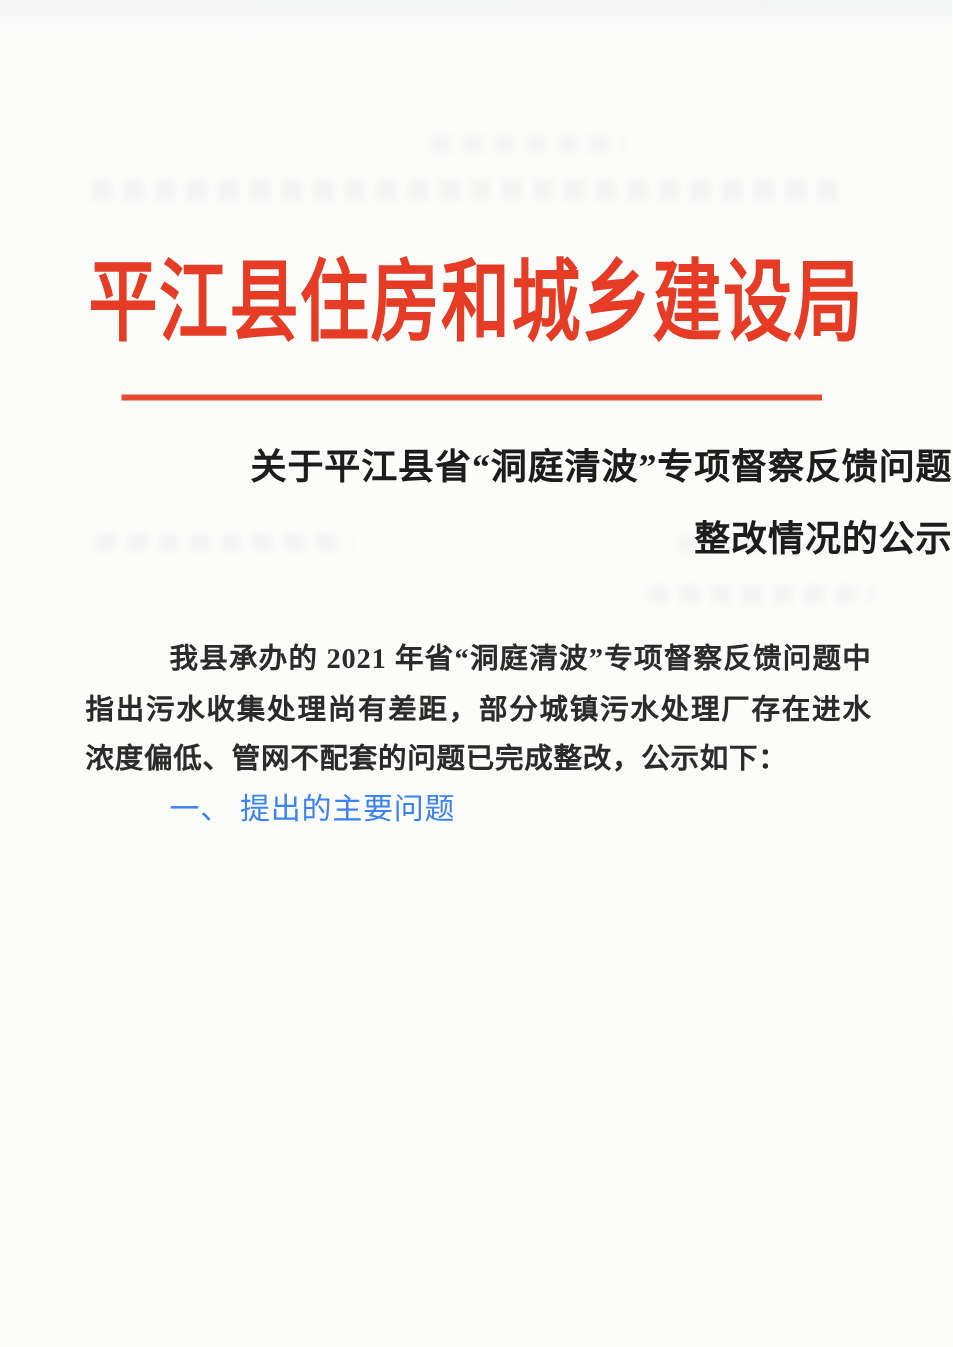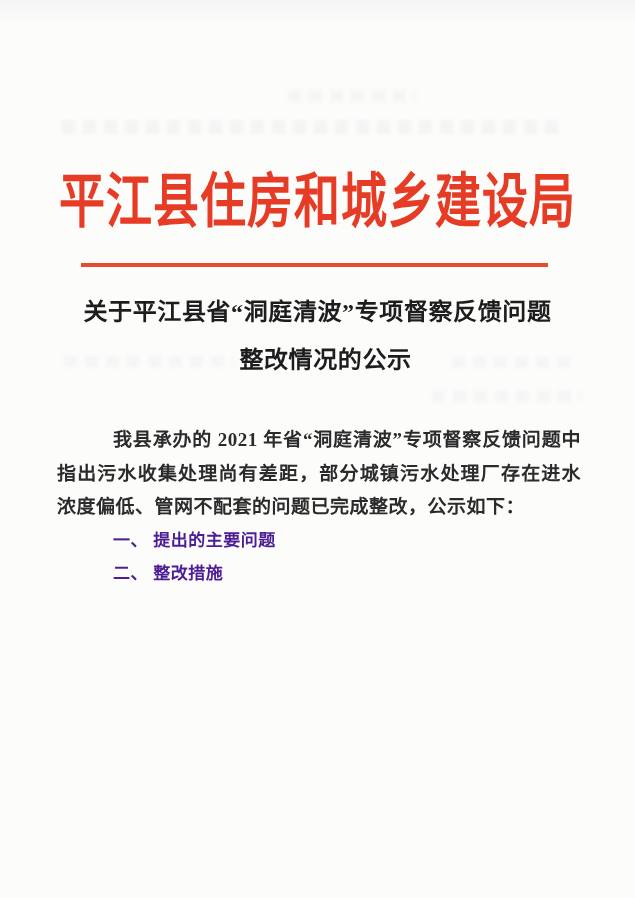--- a/index.html
+++ b/index.html
@@ -64,21 +64,21 @@
     width: 467px;
     height: 4px;
     background: #e84a30;
   }
   .doc-title {
     position: absolute;
     top: 297px;
     left: 0;
     width: 635px;
     margin: 0;
-    text-align: center;
+    text-align: right;
     font-size: 24px;
     font-weight: 700;
     letter-spacing: 0.6px;
     color: #1d1d1d;
   }
   .title-line { display: block; line-height: 30px; }
   .title-line-2 { margin-top: 18px; padding-left: 16px; }
 
   .doc-body {
     position: absolute;
@@ -94,25 +94,25 @@
   }
   .doc-body p {
     margin: 0;
     text-indent: 56px;
     font-weight: bold;
   }
   .doc-body h3 {
     margin: 0;
     text-indent: 56px;
     font-family: "Liberation Sans", "DejaVu Sans", sans-serif;
-    font-size: 17px;
-    font-weight: 700;
+    font-size: 20px;
+    font-weight: 400;
     line-height: 33.5px;
     letter-spacing: 0.5px;
-    color: #4c1d95;
+    color: #3b82f6;
   }
 </style>
 </head>
 <body>
 
 <div class="page">
 
   <div class="scan-strip"></div>
 
   <div class="bleed bleed-1"></div>
@@ -126,16 +126,15 @@
   <div class="red-rule"></div>
 
   <h2 class="doc-title">
     <span class="title-line title-line-1">关于平江县省“洞庭清波”专项督察反馈问题</span>
     <span class="title-line title-line-2">整改情况的公示</span>
   </h2>
 
   <main class="doc-body">
     <p>我县承办的 2021 年省“洞庭清波”专项督察反馈问题中指出污水收集处理尚有差距，部分城镇污水处理厂存在进水浓度偏低、管网不配套的问题已完成整改，公示如下：</p>
     <h3>一、 提出的主要问题</h3>
-    <h3>二、 整改措施</h3>
   </main>
 
 </div>
 
 </body></html>

